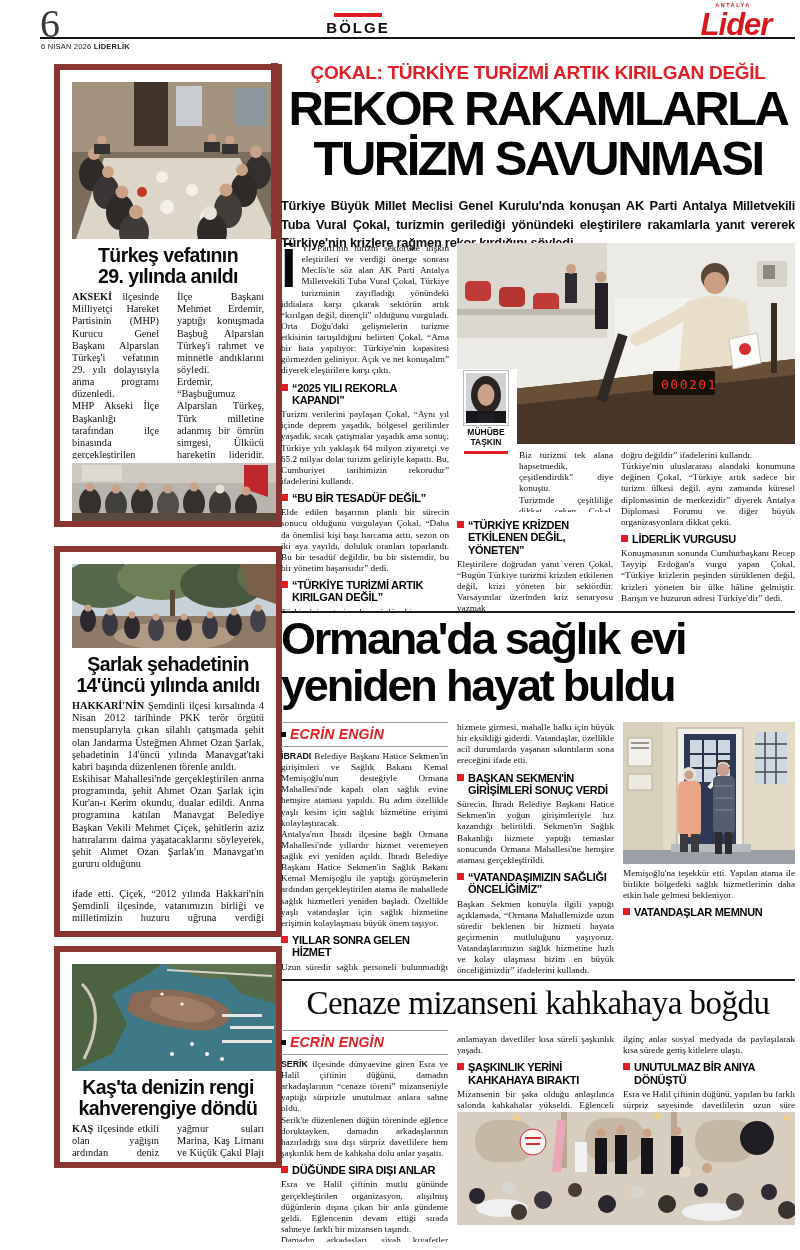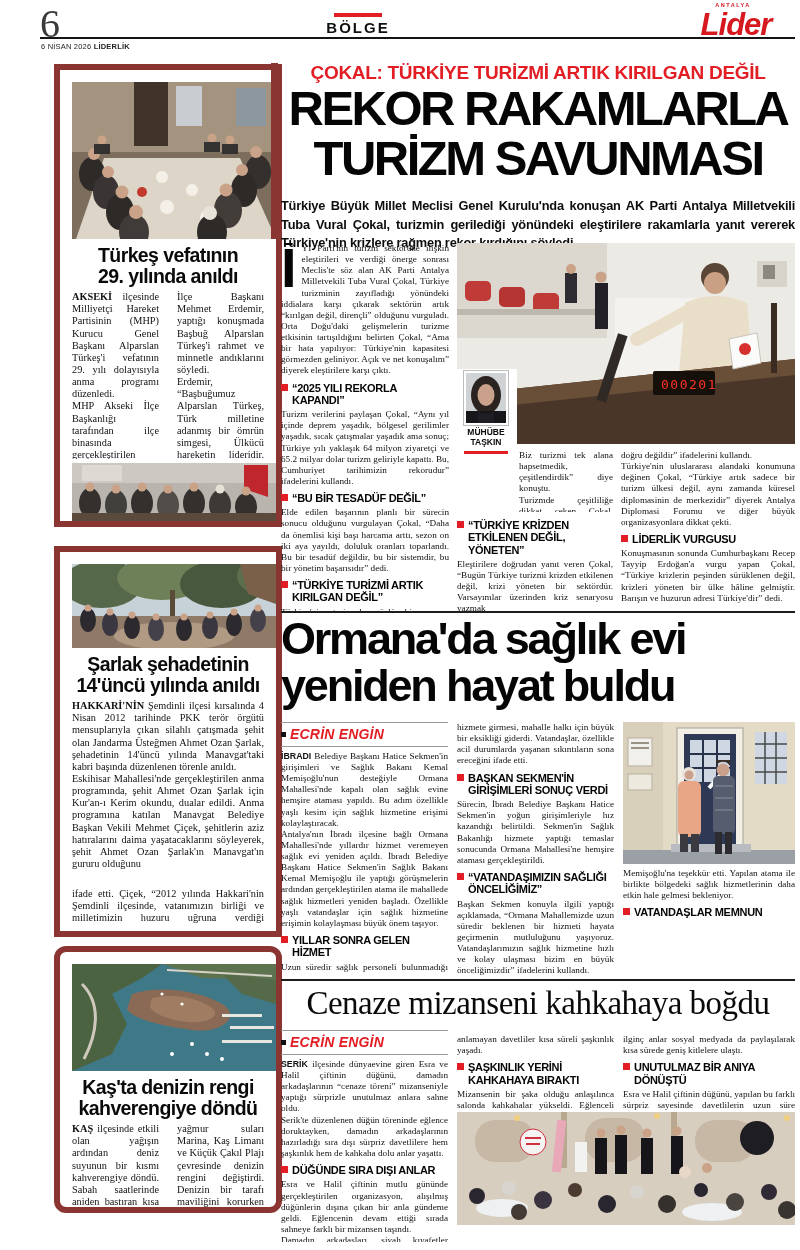--- a/index.html
+++ b/index.html
@@ -184,21 +184,21 @@
     </svg>
     <div class="ltitle prelines">Şarlak şehadetinin
 14'üncü yılında anıldı</div>
     <div class="lcols" style="height:226px;flex-direction:column;">
       <div class="lcol"><span class="lead">HAKKARİ'NİN</span> <span class="prelines">Şemdinli ilçesi kırsalında 4 Nisan 2012 tarihinde PKK terör örgütü mensuplarıyla çıkan silahlı çatışmada şehit olan Jandarma Üsteğmen Ahmet Ozan Şarlak, şehadetinin 14'üncü yılında Manavgat'taki kabri başında düzenlenen törenle anıldı.
 Eskihisar Mahallesi'nde gerçekleştirilen anma programında, şehit Ahmet Ozan Şarlak için Kur'an-ı Kerim okundu, dualar edildi. Anma programına katılan Manavgat Belediye Başkan Vekili Mehmet Çiçek, şehitlerin aziz hatıralarını daima yaşatacaklarını söyleyerek, şehit Ahmet Ozan Şarlak'ın Manavgat'ın gururu olduğunu</span></div>
       <div class="lcol prelines">ifade etti. Çiçek, “2012 yılında Hakkari'nin Şemdinli ilçesinde, vatanımızın birliği ve milletimizin huzuru uğruna verdiği mücadelede şehit düşen Manavgat'ımızın yiğit evladı Jandarma Üsteğmen Ahmet Ozan Şarlak'ı, şehadetinin yıl dönümünde ailesi, komşuları ve silah arkadaşlarıyla birlikte rahmet, minnet ve özlemle andık. Aziz şehidimizin emaneti olan hatırasını yaşatmak, bizler için hem vicdani hem de milli bir sorumluluktur. Manavgat'ımızın hiçbir değerini unutmayacak, unutturmayacağız. Şehitlerimizin fedakarlığı, bu toprakların hafızasında ve milletimizin gönlünde daima yaşayacaktır” ifadelerini kullandı. ■ İHA</div>
     </div>
   </div>
 
-  <div class="abs lbox" style="top:946px;height:267px;border-radius:12px;">
+  <div class="abs lbox" style="top:946px;height:222px;">
     <svg class="photo" width="204" height="107" viewBox="0 0 204 107">
       <rect width="204" height="107" fill="#3f7887"></rect>
       <path d="M60 30 C 90 20 130 28 150 40 C 170 52 150 70 120 66 C 90 62 60 55 55 45 Z" fill="#8a6a55"></path>
       <path d="M80 34 C 105 28 130 36 140 44 C 150 52 135 60 115 58 C 95 56 78 48 78 42 Z" fill="#a07c62"></path>
       <polygon points="0,0 90,0 70,14 40,30 55,60 40,90 0,107" fill="#4c6342"></polygon>
       <polygon points="90,0 204,0 204,16 130,14" fill="#5d7350"></polygon>
       <polygon points="150,10 204,16 204,40 170,30" fill="#546a48"></polygon>
       <path d="M10 20 C 30 40 25 70 12 95" stroke="#cfc9bd" stroke-width="3" fill="none"></path>
       <path d="M95 6 L 200 12" stroke="#d8d3c8" stroke-width="2" fill="none"></path>
       <rect x="150" y="50" width="40" height="3" fill="#e8e6e0"></rect>

